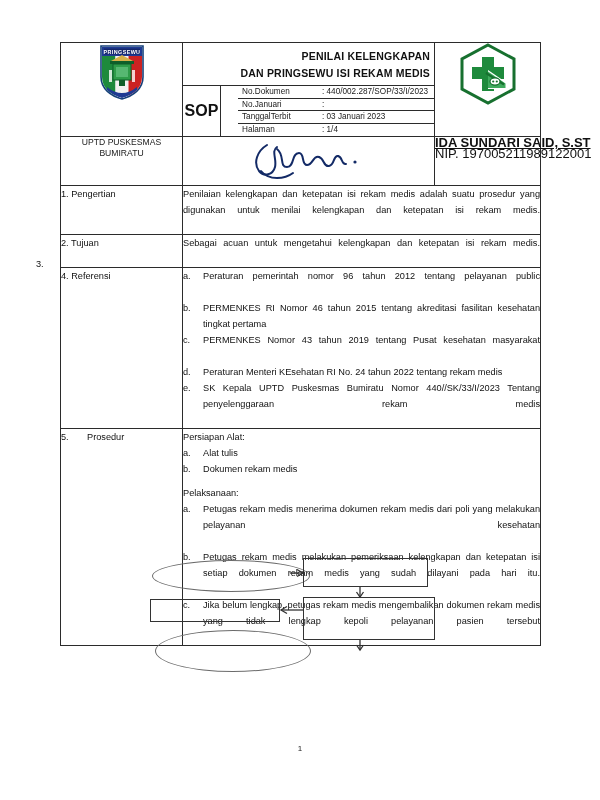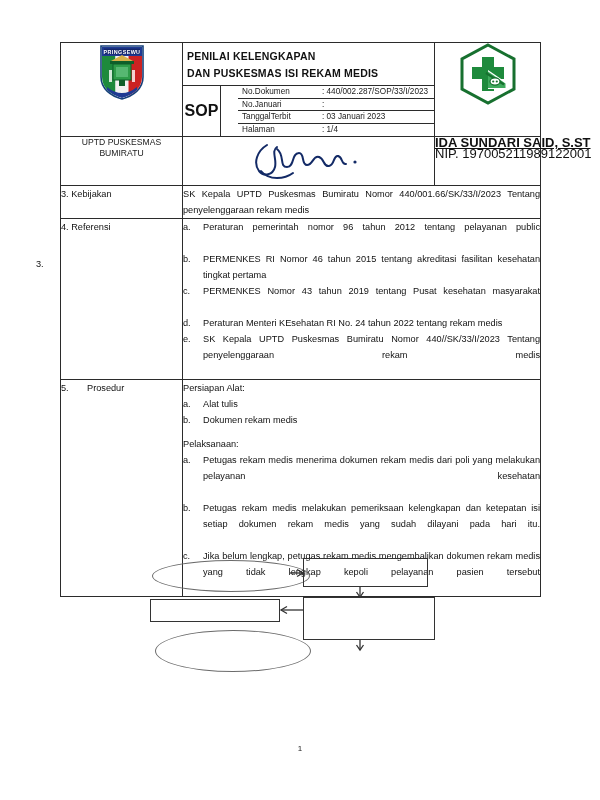--- a/index.html
+++ b/index.html
@@ -29,21 +29,21 @@
     vertical-align: top;
     padding: 0;
   }
 
   
   .cell-logo-left { width: 120px; height: 88px; text-align: center; vertical-align: middle; }
   .cell-title-blk { width: 252px; padding: 0; }
   .cell-logo-right { width: 106px; height: 88px; text-align: center; vertical-align: middle; }
 
   .title-main {
-    text-align: left;
+    text-align: right;
     font-weight: bold;
     font-size: 10.5px;
     letter-spacing: .2px;
     line-height: 15px;
     padding: 6px 4px 4px 4px;
     color: #111;
   }
   .title-main .l2 { display:block; margin-top:2px; }
 
   
@@ -188,21 +188,21 @@
                 <path d="M33 27 h3 v12 h-3z" fill="#ffffff" opacity=".8"></path>
               </g>
               <text x="23" y="11.2" font-family="Liberation Sans, sans-serif" font-size="5.4" font-weight="bold" fill="#ffffff" text-anchor="middle" letter-spacing="0.4">PRINGSEWU</text>
             </svg>
           </span>
         </td>
 
         <td class="cell-title-blk">
           <div class="title-main">
             <span>PENILAI KELENGKAPAN</span>
-            <span class="l2">DAN PUSKESMAS ISI REKAM MEDIS</span>
+            <span class="l2">DAN PRINGSEWU ISI REKAM MEDIS</span>
           </div>
           <div class="sop-wrap">
             <div class="sop-label">SOP</div>
             <div class="sop-rows">
               <div class="sop-row">
                 <span class="sop-k">No.Dokumen</span>
                 <span class="sop-v">: 440/002.287/SOP/33/I/2023</span>
               </div>
               <div class="sop-row">
                 <span class="sop-k">No.Januari</span>
@@ -252,28 +252,34 @@
               <path d="M52 34 C60 44 76 42 84 36"></path>
             </g>
           </svg>
         </td>
         <td class="cell-head">
           <div class="head-name">IDA SUNDARI SAID, S.ST</div>
           <div class="head-nip">NIP. 197005211989122001</div>
         </td>
       </tr>
 
-
-
-      <tr>
-        <td class="rowlabel">3. Kebijakan</td>
+      <tr>
+        <td class="rowlabel">1. Pengertian</td>
         <td class="rowbody" colspan="2">
-          <p>SK Kepala UPTD Puskesmas Bumiratu Nomor 440/001.66/SK/33/I/2023 Tentang penyelenggaraan rekam medis</p>
-        </td>
-      </tr>
+          <p class="just-last">Penilaian kelengkapan dan ketepatan isi rekam medis adalah suatu prosedur yang digunakan untuk menilai kelengkapan dan ketepatan isi rekam medis.</p>
+        </td>
+      </tr>
+
+      <tr>
+        <td class="rowlabel">2. Tujuan</td>
+        <td class="rowbody" colspan="2">
+          <p class="just-last">Sebagai acuan untuk mengetahui kelengkapan dan ketepatan isi rekam medis.</p>
+        </td>
+      </tr>
+
 
       <tr>
         <td class="rowlabel">4. Referensi</td>
         <td class="rowbody" colspan="2">
           <ul class="lettered">
             <li>
               <span class="mk">a.</span>
               <span class="tx just-last">Peraturan pemerintah nomor 96 tahun 2012 tentang pelayanan public</span>
             </li>
             <li>

